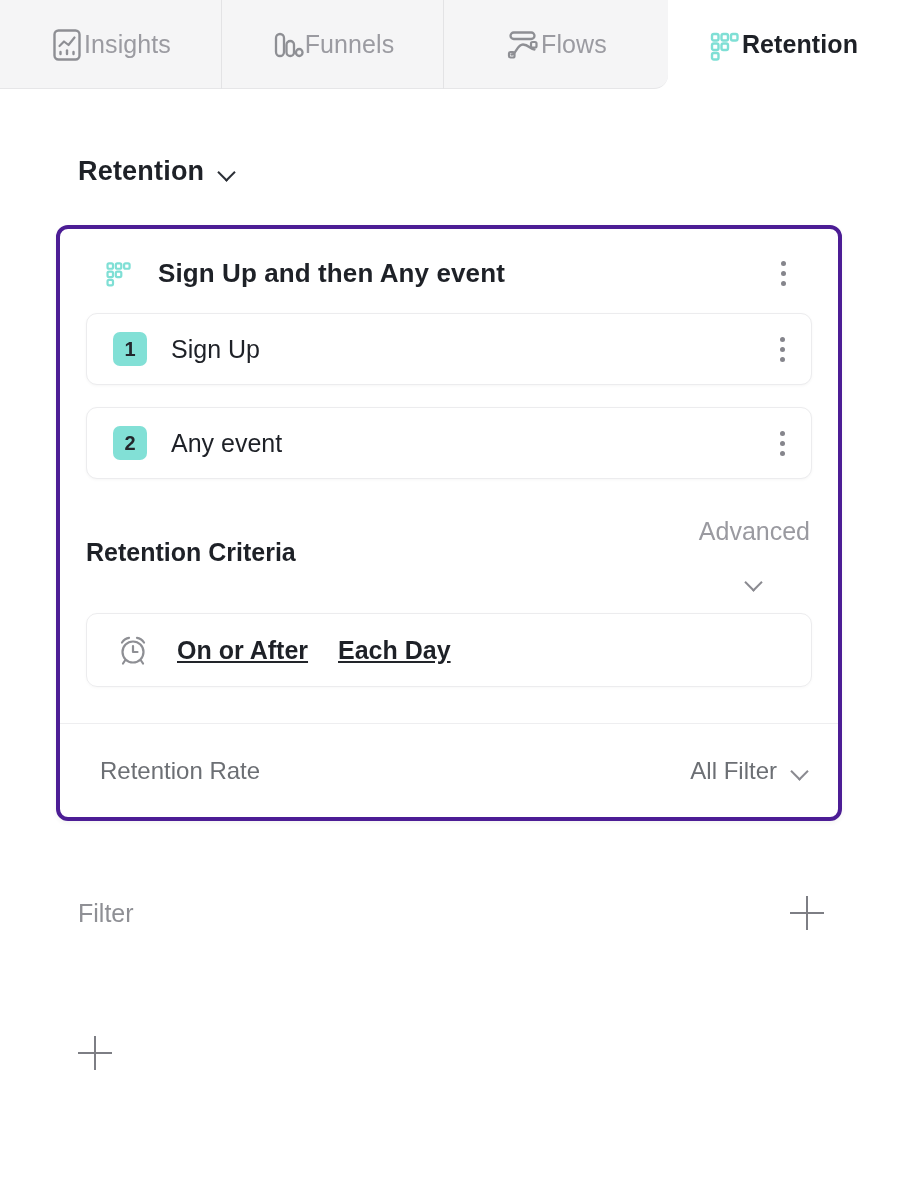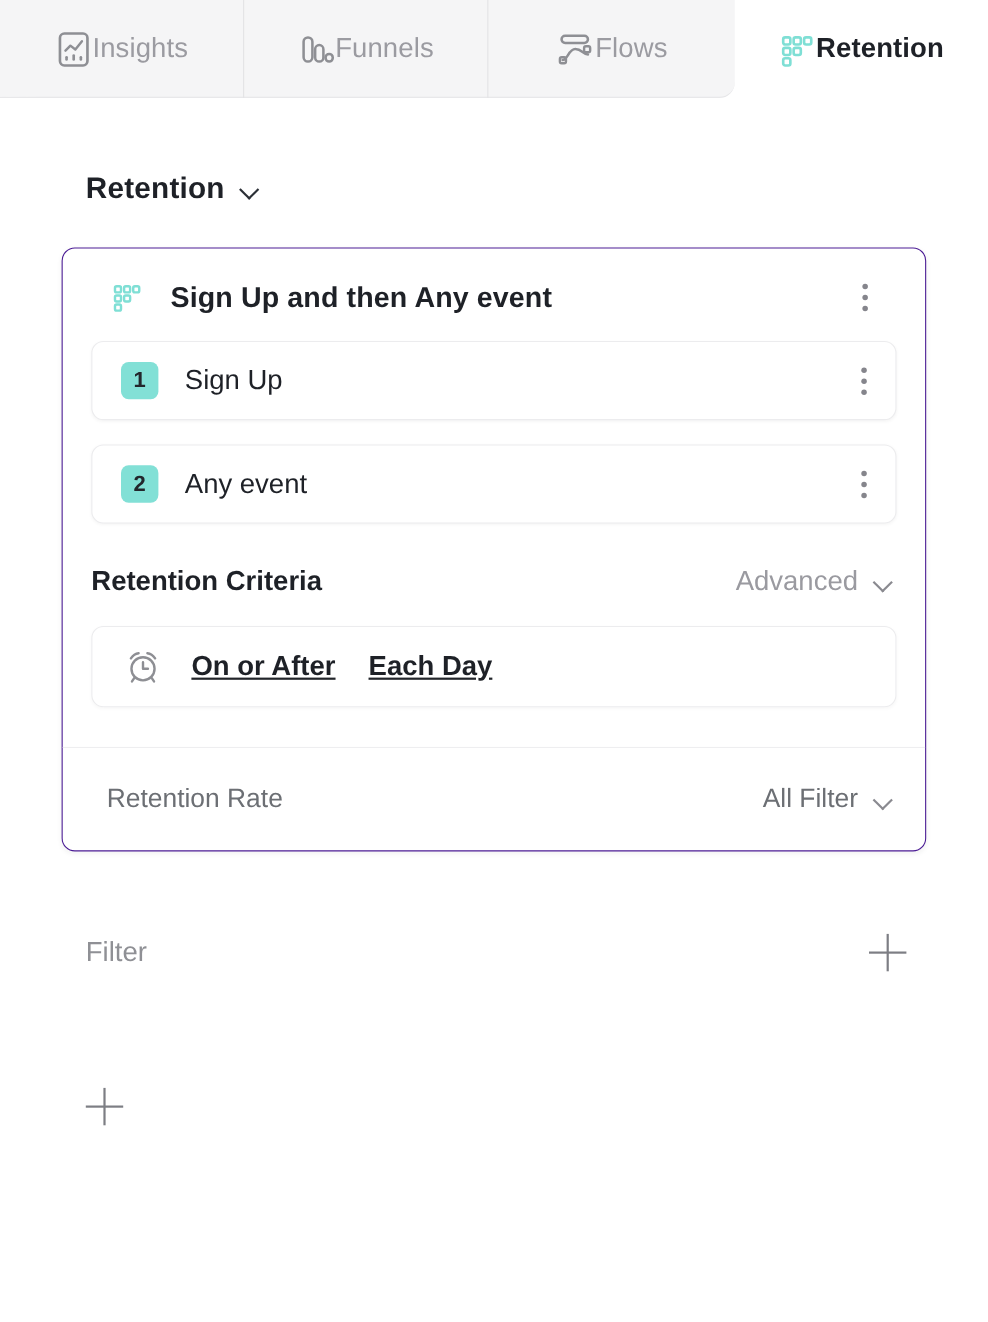--- a/index.html
+++ b/index.html
@@ -103,21 +103,21 @@
     border-bottom: 2.4px solid #2b2f36;
     transform: rotate(45deg);
   }
   .chev.gray::before {
     border-color: #8a8a90;
   }
 
   
   .card {
     margin-top: 38px;
-    border: 1px solid #4c1d95;
+    border: 4px solid #4c1d95;
     border-radius: 12px;
     background: #ffffff;
     box-shadow: 0 2px 5px rgba(0,0,0,.05);
   }
   .card-head {
     display: flex;
     align-items: center;
     padding: 26px 26px 0 26px;
     height: 62px;
     box-sizing: border-box;
@@ -193,22 +193,23 @@
   }
   .criteria-title {
     font-size: 25px;
     font-weight: 700;
     color: #1e2127;
     flex: 1;
   }
   .criteria-adv {
     display: flex;
     align-items: center;
-    gap: 14px;
-    cursor: pointer;
+    gap: 30px;
+    cursor: pointer;
+    flex-direction: column;
   }
   .criteria-adv-label {
     font-size: 25px;
     color: #9a9aa0;
   }
 
   .criteria-box {
     margin: 26px 26px 0 26px;
     height: 74px;
     border: 1px solid #ececee;

